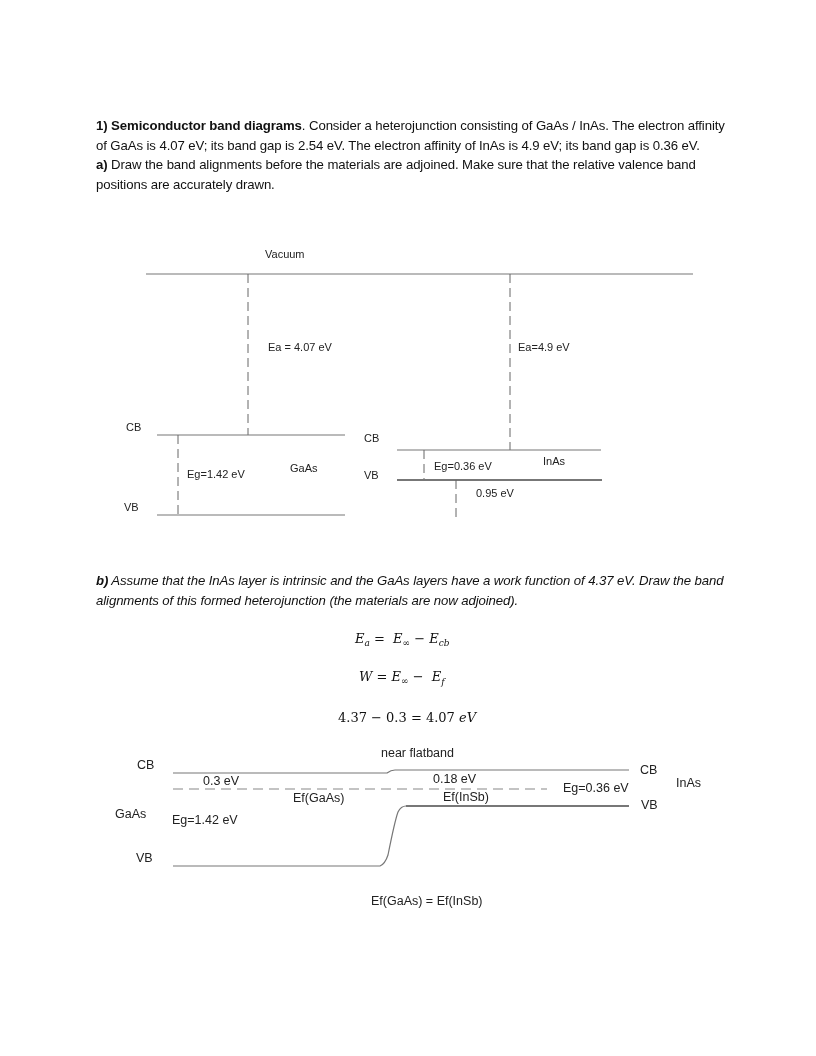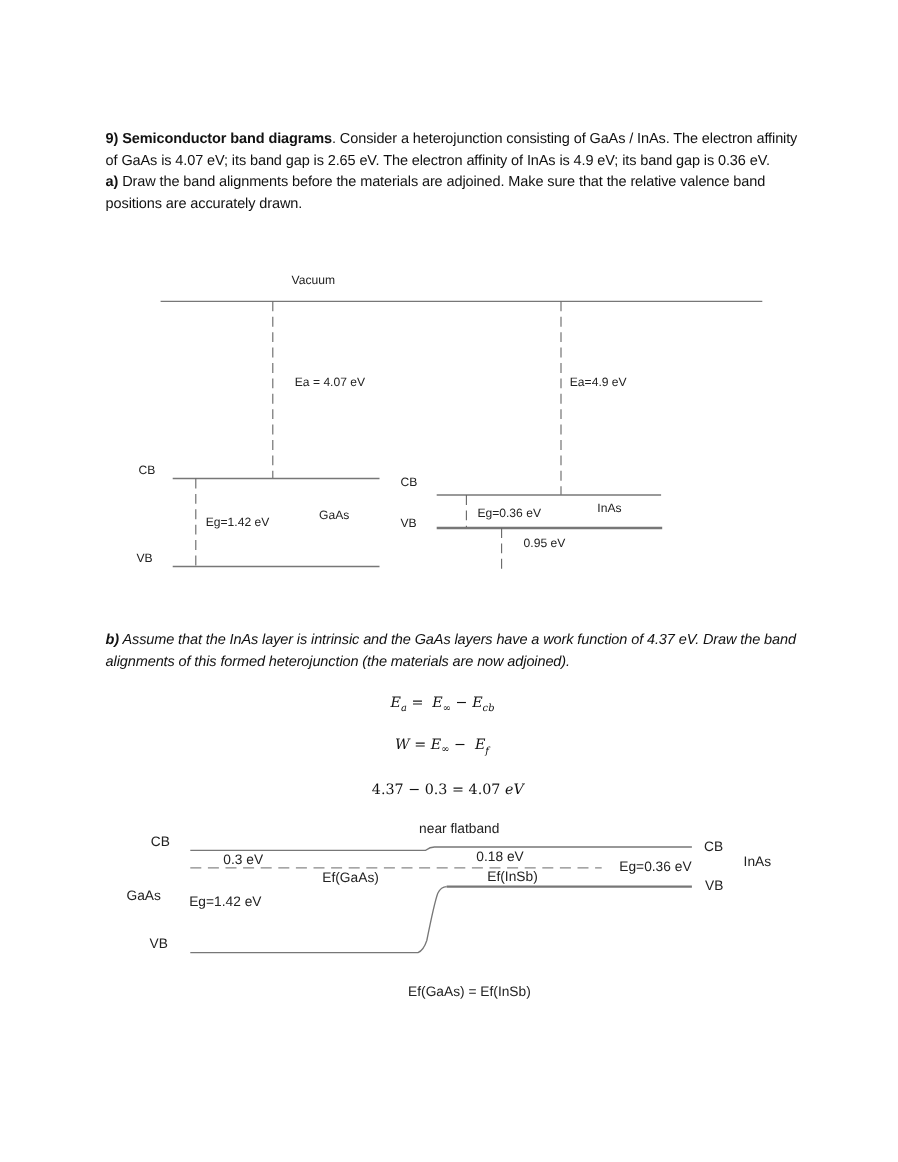--- a/index.html
+++ b/index.html
@@ -16,21 +16,21 @@
     .eqs { font-family: "DejaVu Serif", serif; font-size: 9px; font-style: italic; fill: #111; }
     .line { stroke: #777; stroke-width: 1.2; fill: none; }
     .thick { stroke: #777; stroke-width: 2.2; fill: none; }
     .dash { stroke: #666; stroke-width: 1; stroke-dasharray: 9 5; fill: none; }
     .dash2 { stroke: #888; stroke-width: 1.2; stroke-dasharray: 10 6; fill: none; }
   </style>
 </head>
 <body>
 
 <div class="para" id="p1">
-  <b>9) Semiconductor band diagrams</b><span>.  Consider a heterojunction consisting of GaAs / InAs. The electron affinity of GaAs is 4.07 eV; its band gap is 2.65 eV. The electron affinity of InAs is 4.9 eV; its band gap is 0.36 eV.</span><br>
+  <b>1) Semiconductor band diagrams</b><span>.  Consider a heterojunction consisting of GaAs / InAs. The electron affinity of GaAs is 4.07 eV; its band gap is 2.54 eV. The electron affinity of InAs is 4.9 eV; its band gap is 0.36 eV.</span><br>
   <b>a)</b><span> Draw the band alignments before the materials are adjoined.  Make sure that the relative valence band positions are accurately drawn.</span>
 </div>
 
 <div class="para" id="p2">
   <b>b)</b><span> Assume that the InAs layer is intrinsic and the GaAs layers have a work function of 4.37 eV. Draw the band alignments of this formed heterojunction (the materials are now adjoined).</span>
 </div>
 
 <svg width="816" height="1056">
 
   <g>

